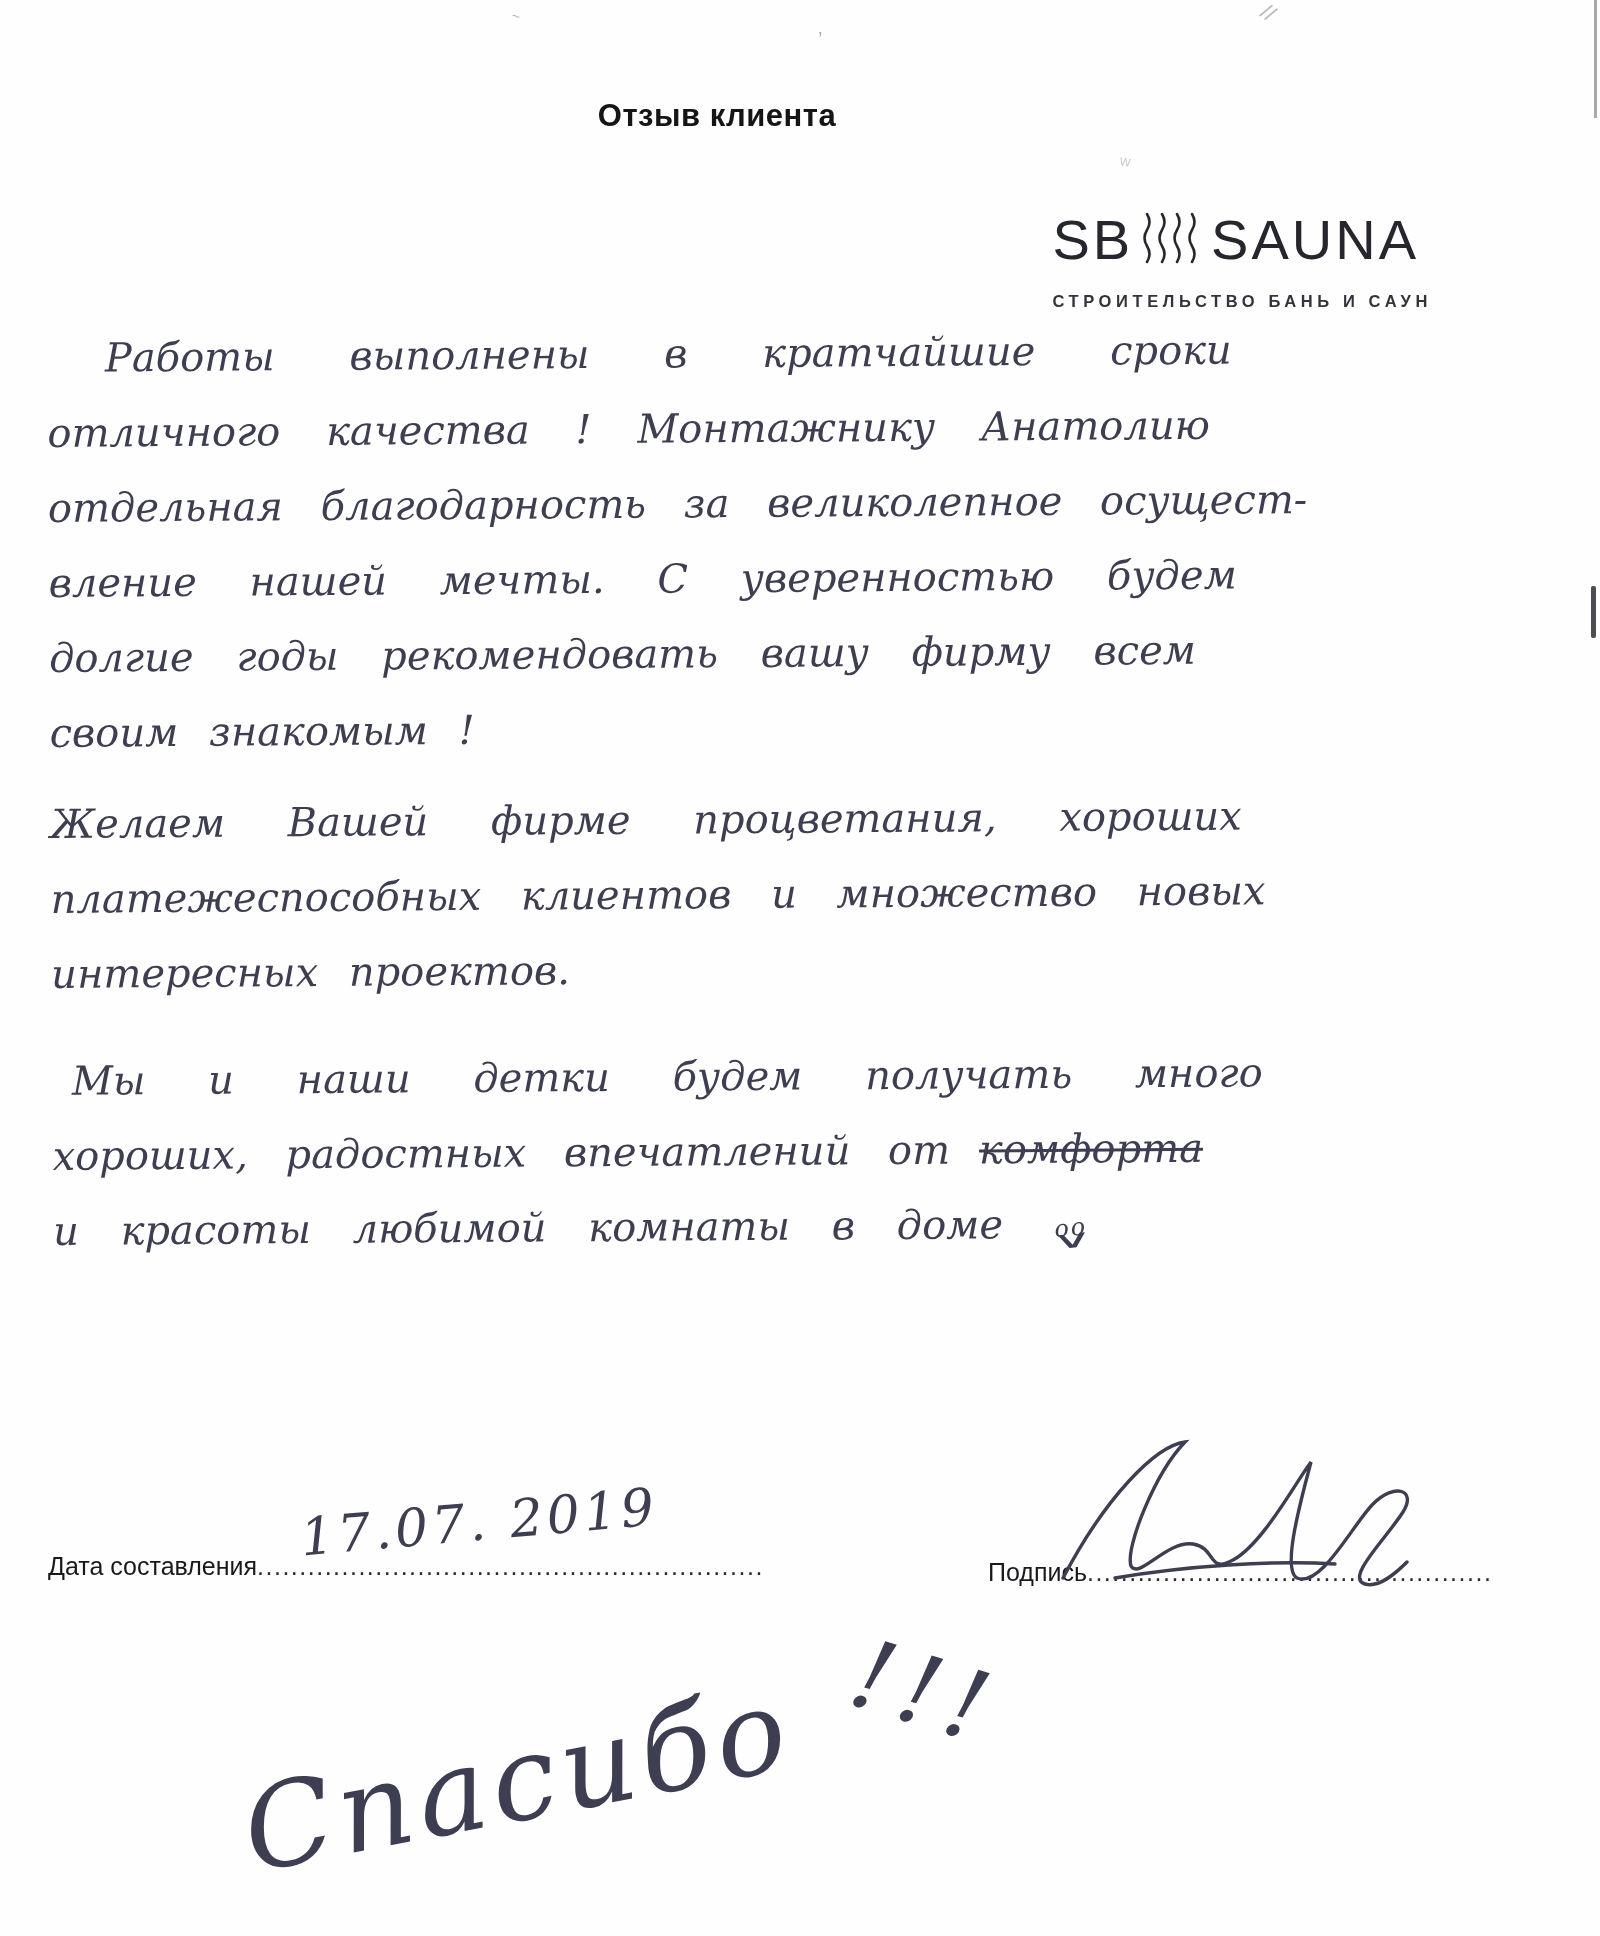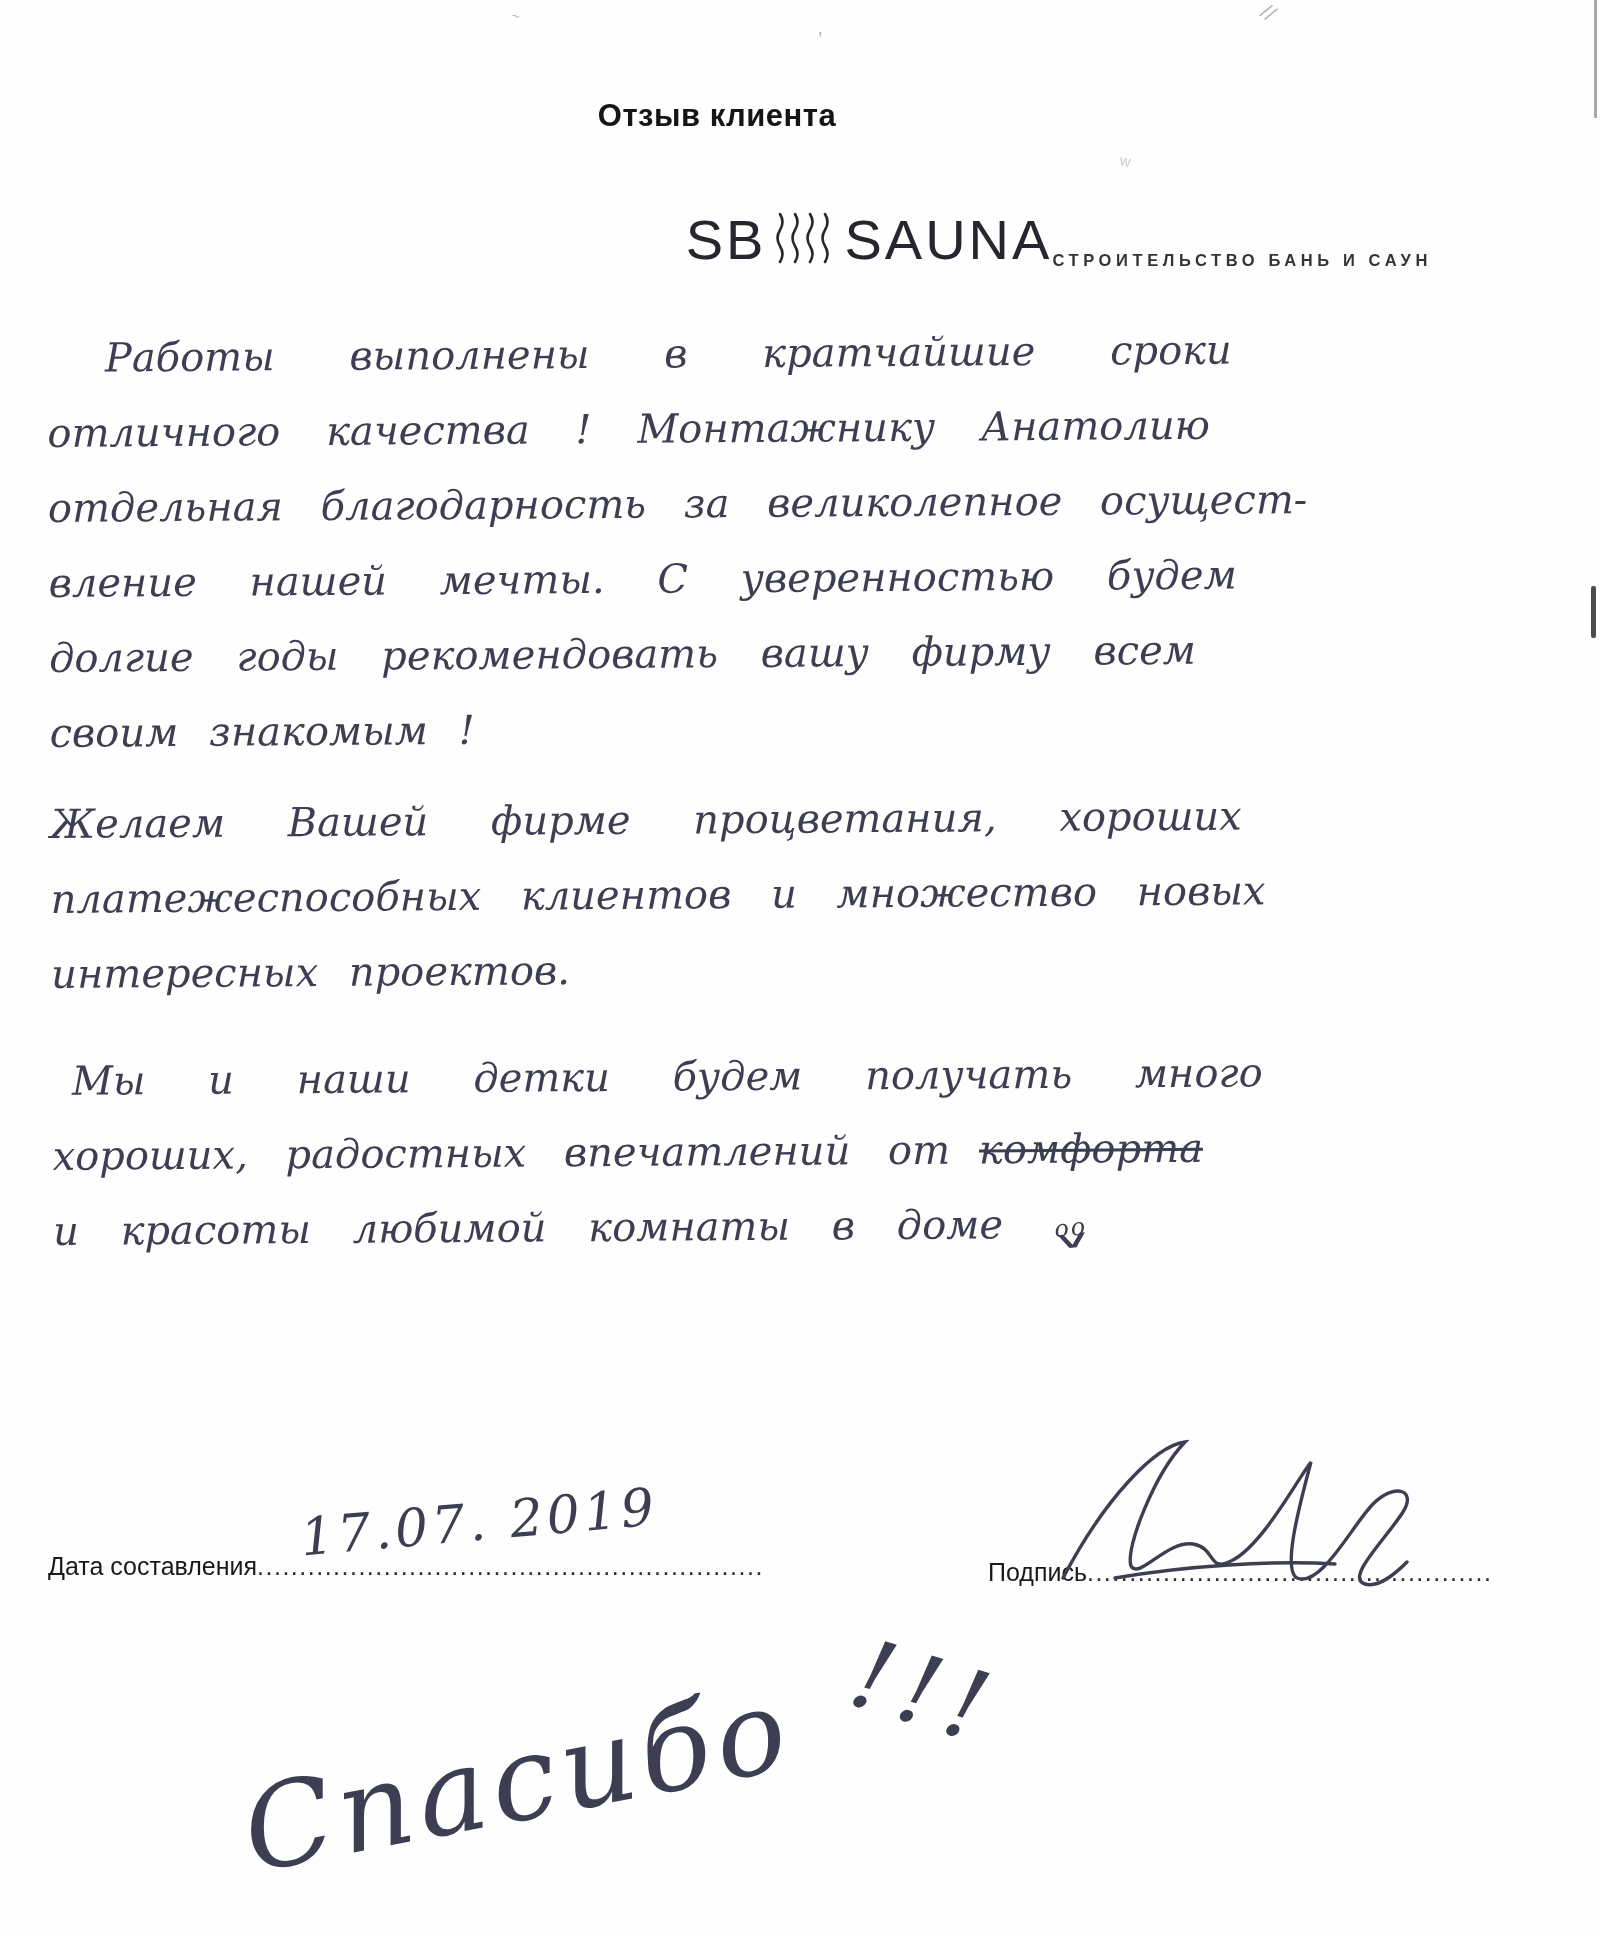--- a/index.html
+++ b/index.html
@@ -16,21 +16,21 @@
     position:absolute;top:98px;left:0;width:1360px;
     text-align:center;
     font-size:31px;font-weight:bold;color:#151518;
     letter-spacing:.5px;
     padding-left:37px;
   }
   
   .logo{
     position:absolute;top:210px;right:168px;
     color:#26262e;
-    display:flex;align-items:flex-end;
+    display:flex;flex-direction:column;align-items:flex-start;
   }
   .logo-row{display:flex;align-items:center;gap:6px;}
   .logo-word{
     font-size:56px;line-height:56px;font-weight:500;
     letter-spacing:3px;color:#26262e;
   }
   .logo-steam{margin:0 2px;}
   .logo-tagline{
     margin-top:22px;
     font-size:16.5px;font-weight:bold;letter-spacing:4.6px;

